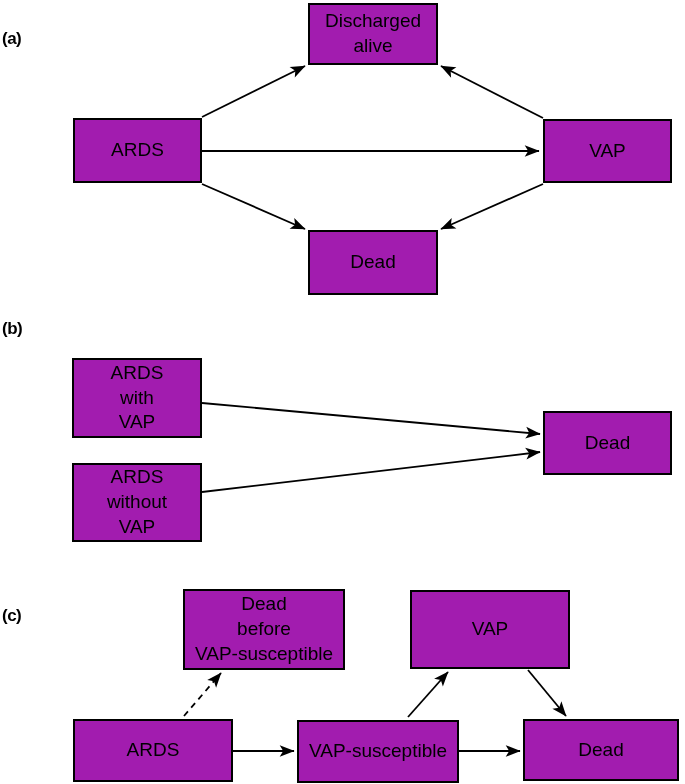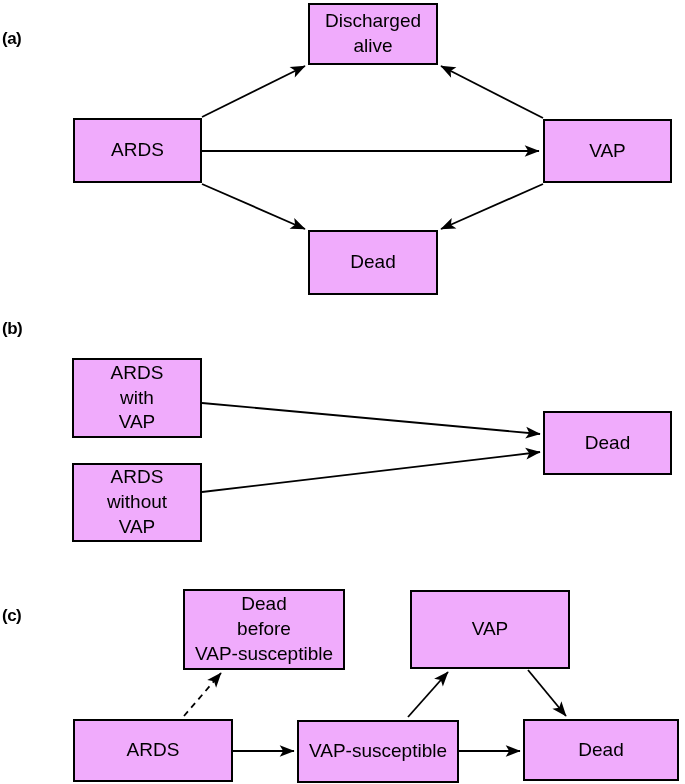--- a/index.html
+++ b/index.html
@@ -20,21 +20,21 @@
     font-size: 17px;
     font-weight: bold;
     color: #000000;
     line-height: 1;
     letter-spacing: -0.5px;
   }
   .node {
     position: absolute;
     box-sizing: border-box;
     border: 2px solid #000000;
-    background: #f0abfc;
+    background: #a21caf;
     display: flex;
     align-items: center;
     justify-content: center;
     text-align: center;
     font-size: 19px;
     color: #000000;
     line-height: 1.3;
     white-space: pre-line;
   }
   svg.edges {

